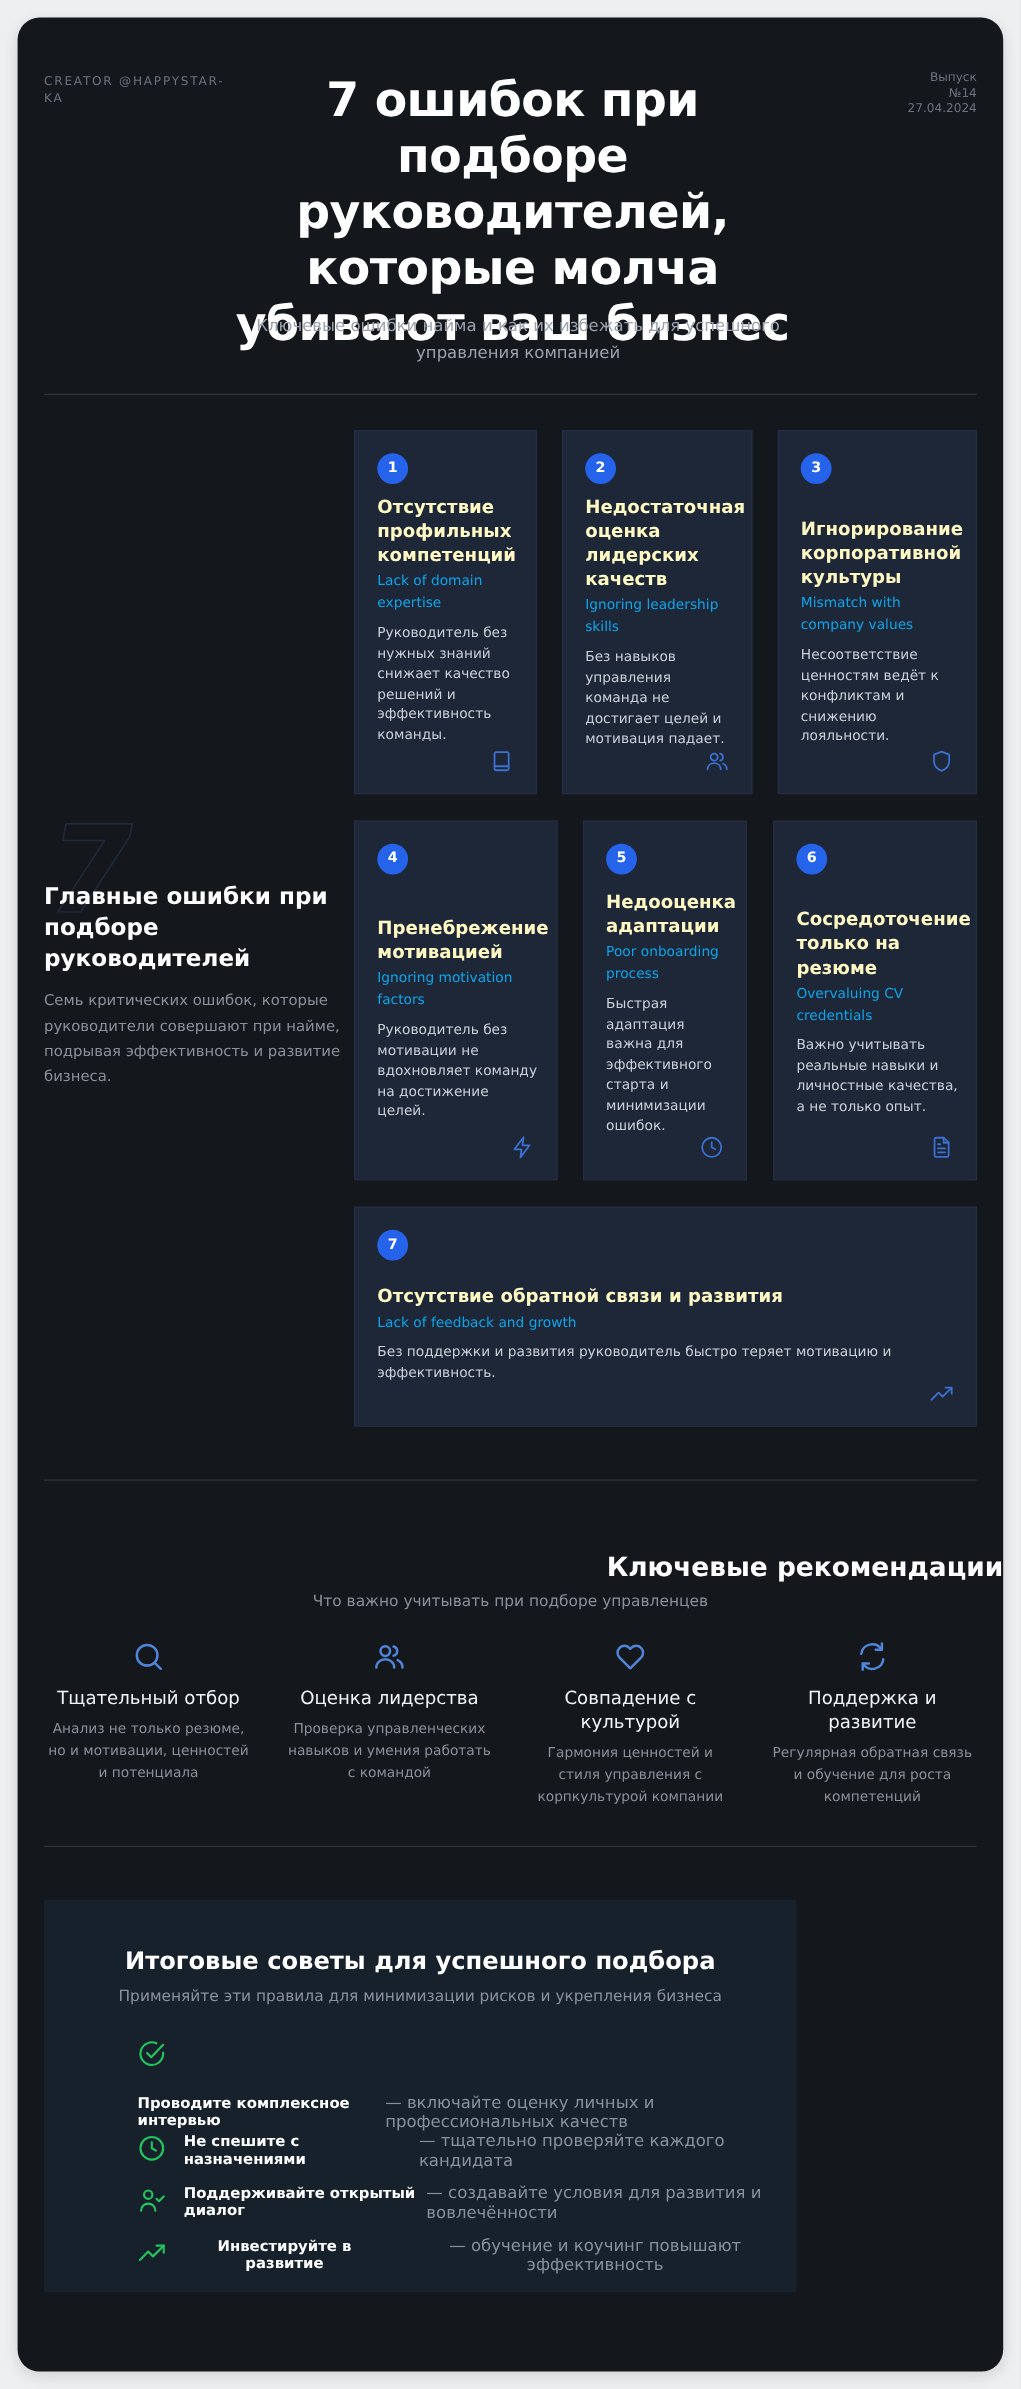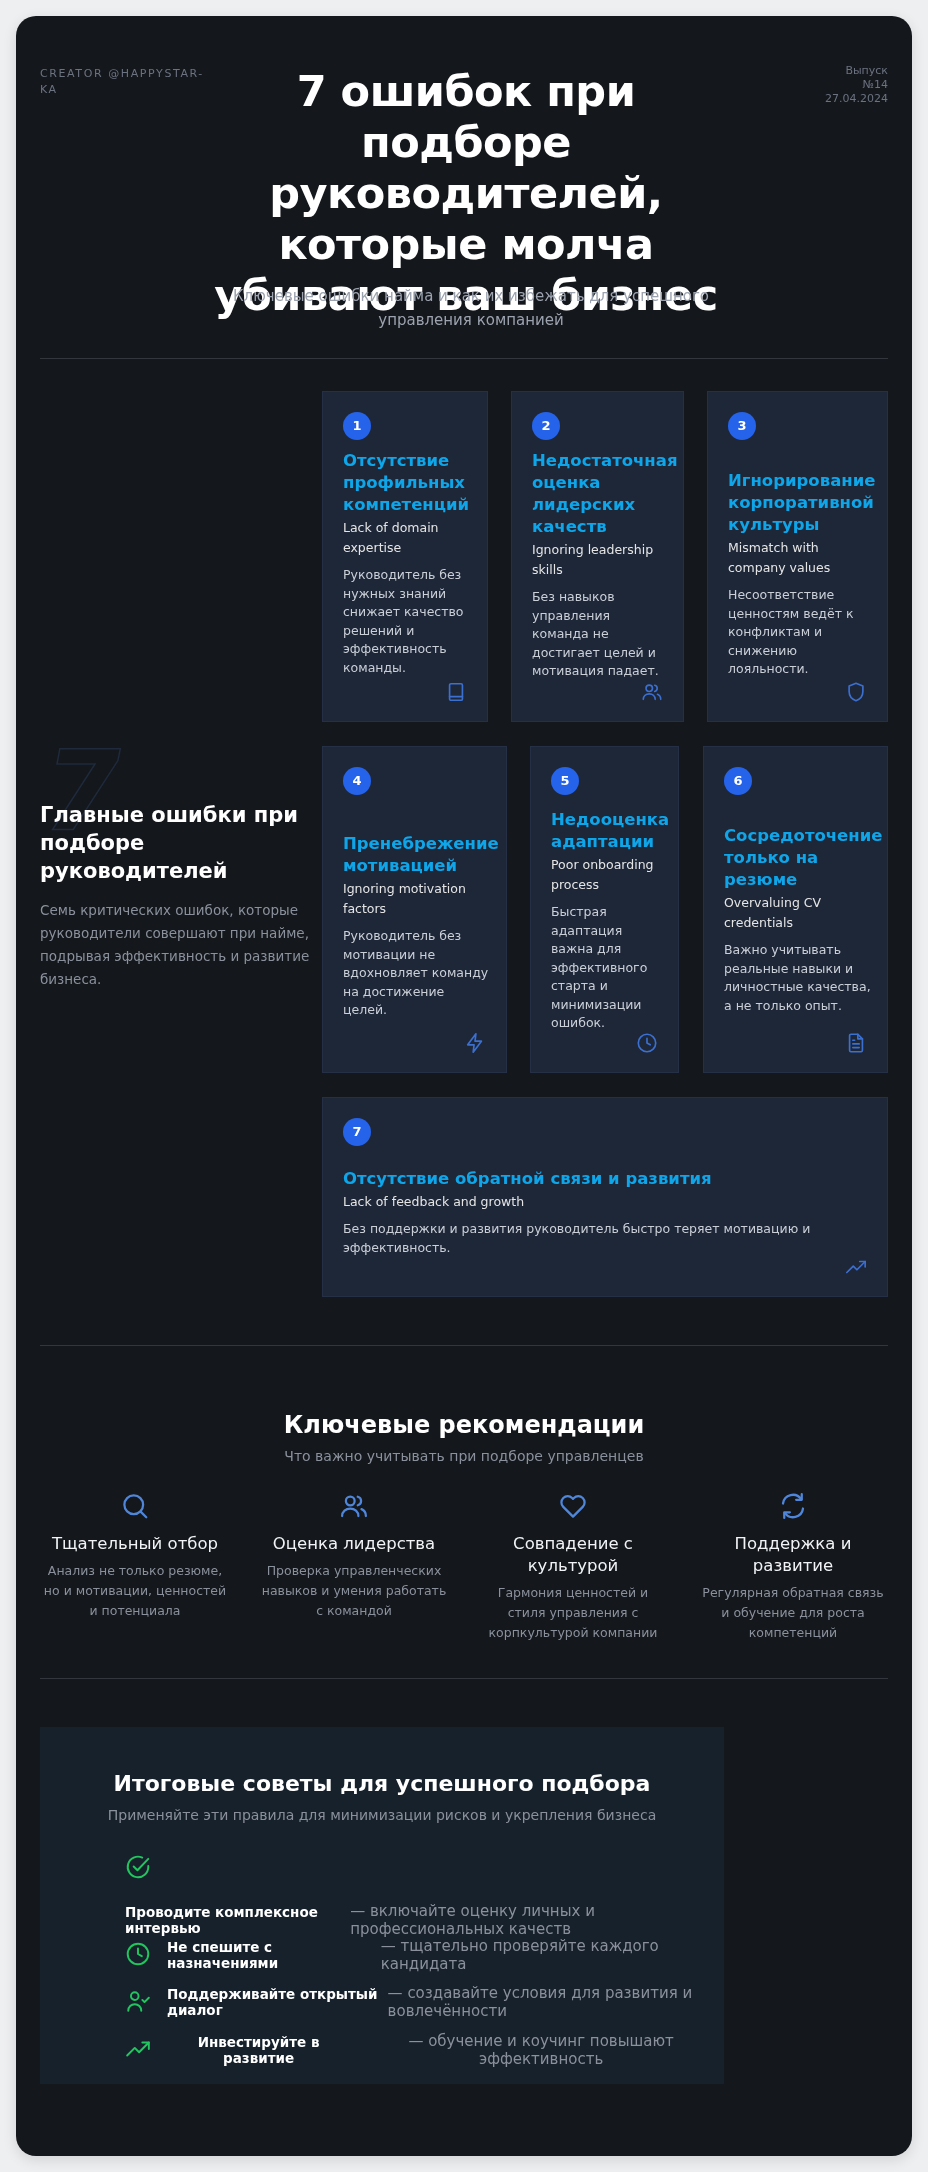--- a/index.html
+++ b/index.html
@@ -32,28 +32,28 @@
     font-weight: bold; font-size: 110px; line-height: 110px; color: transparent;
     -webkit-text-stroke: 1.5px #1f2a3d; font-style: italic; }
   .intro h2 { font-size: 21px; line-height: 28px; font-weight: bold; color: #ffffff; margin-top: 30px; }
   .intro p { margin-top: 14px; font-size: 13.5px; line-height: 23px; color: #8a919c; }
 
   
   .card { position: absolute; background: #1e2738; border: 1px solid #253047; }
   .card .badge { position: absolute; left: 20px; top: 20px; width: 28px; height: 28px; border-radius: 50%;
     background: #2563eb; color: #fff; font-weight: bold; font-size: 13px; line-height: 28px; text-align: center; }
   .card .body { position: absolute; left: 20px; right: 16px; }
-  .card .ct { font-weight: bold; font-size: 16.5px; line-height: 22px; color: #0ea5e9; }
-  .card .en { font-size: 12.5px; line-height: 20px; color: #e5e5e5; margin-top: 2px; }
+  .card .ct { font-weight: bold; font-size: 16.5px; line-height: 22px; color: #fef9c3; }
+  .card .en { font-size: 12.5px; line-height: 20px; color: #0ea5e9; margin-top: 2px; }
   .card .desc { font-size: 12.5px; line-height: 18.5px; color: #cbd0d8; margin-top: 8px; }
   .card .icon { position: absolute; right: 20px; bottom: 18px; width: 22px; height: 22px; }
   .card svg { width: 22px; height: 22px; stroke: #3b6fd0; fill: none; stroke-width: 1.8; stroke-linecap: round; stroke-linejoin: round; }
 
   
-  .rec-title { position: absolute; left: 0; right: 0; top: 1395px; text-align: center;
+  .rec-title { position: absolute; left: 0; right: 0; top: 1395px; text-align: right;
     font-size: 24px; font-weight: bold; color: #ffffff; }
   .rec-sub { position: absolute; left: 0; right: 0; top: 1432px; text-align: center; font-size: 14px; color: #8a919c; }
   .rec { position: absolute; top: 1475px; width: 190px; text-align: center; }
   .rec svg { width: 30px; height: 30px; stroke: #4f86d9; fill: none; stroke-width: 1.8; stroke-linecap: round; stroke-linejoin: round; }
   .rec .rt { margin-top: 8px; font-weight: normal; font-size: 16.5px; line-height: 22px; color: #f1f3f6; }
   .rec .rd { margin-top: 6px; font-size: 12.5px; line-height: 20px; color: #8a919c; }
 
   
   .tips { position: absolute; left: 24px; top: 1711px; width: 684px; height: 357px; background: #17212c; }
   .tips-title { position: absolute; left: 0; right: 0; top: 44px; text-align: center; font-weight: bold; font-size: 22px; color: #fff; }

